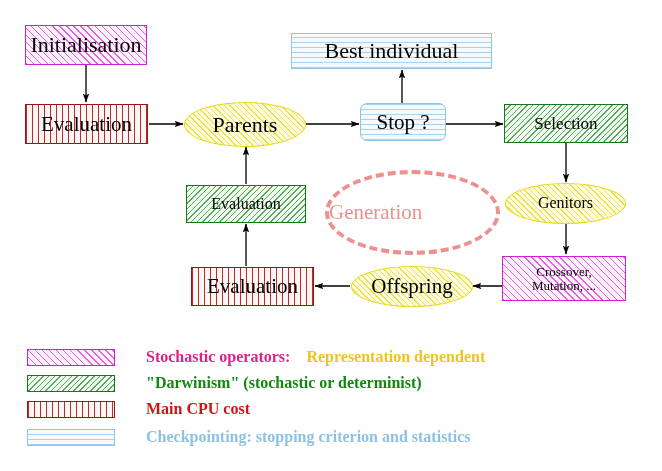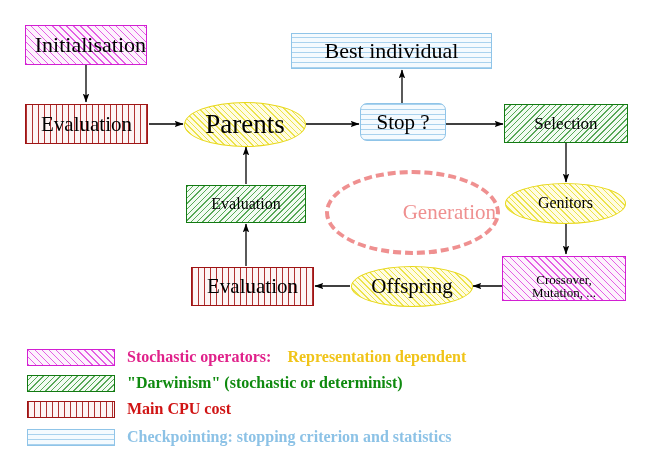--- a/index.html
+++ b/index.html
@@ -21,21 +21,20 @@
     line-height:1.05;
     z-index:3;
   }
 
   
   .fill-magenta{
     border:1.5px solid #d21fd2;
     background-color:#fdf2fd;
     background-image:repeating-linear-gradient(45deg,
         #e45fe4 0px,#e45fe4 1px,rgba(0,0,0,0) 1px,rgba(0,0,0,0) 5px);
-    justify-content:flex-end;
   }
   .fill-green{
     border:1.5px solid #127a12;
     background-color:#f2fbf2;
     background-image:repeating-linear-gradient(-45deg,
         #57a857 0px,#57a857 1px,rgba(0,0,0,0) 1px,rgba(0,0,0,0) 4px);
   }
   .fill-red{
     border:1.5px solid #9e1414;
     background-color:#fdf4f4;
@@ -57,30 +56,30 @@
   }
 
   .ellipse{border-radius:50%;}
   .rounded{border-radius:7px;}
 
   .gen-ellipse{
     position:absolute;
     border:4px dashed #ef9090;
     border-radius:50%;
     background:transparent;
-    display:flex;align-items:center;justify-content:flex-end;
+    display:flex;align-items:center;justify-content:flex-start;
     color:#ef9090;
     z-index:2;
   }
 
   
   .legend{position:absolute;left:0;top:336px;width:662px;height:135px;}
   .legend-row{position:absolute;left:27px;height:26px;display:flex;align-items:center;}
   .swatch{width:88px;height:17px;box-sizing:border-box;flex:none;}
-  .legend-text{margin-left:12px;white-space:nowrap;font-size:16px;font-weight:bold;}
+  .legend-text{margin-left:31px;white-space:nowrap;font-size:16px;font-weight:bold;}
   .lt-magenta{color:#e0218a;}
   .lt-gold{color:#f0c419;}
   .lt-green{color:#0f8a0f;}
   .lt-red{color:#d01414;}
   .lt-blue{color:#8cc2e6;}
   .spacer{display:inline-block;width:14px;}
 </style>
 </head>
 <body>
 
@@ -117,21 +116,21 @@
 </svg>
 
 <div class="node fill-magenta" style="left:25px;top:25px;width:122px;height:40px;font-size:22px;">
   <span>Initialisation</span>
 </div>
 
 <div class="node fill-red" style="left:25px;top:104px;width:123px;height:40px;font-size:21px;">
   <span>Evaluation</span>
 </div>
 
-<div class="node fill-yellow ellipse" style="left:184px;top:102px;width:122px;height:45px;font-size:27px;">
+<div class="node fill-yellow ellipse" style="left:184px;top:102px;width:122px;height:45px;font-size:22px;">
   <span>Parents</span>
 </div>
 
 <div class="node fill-blue" style="left:291px;top:33px;width:201px;height:36px;font-size:22px;">
   <span>Best individual</span>
 </div>
 
 <div class="node fill-blue rounded" style="left:360px;top:103px;width:86px;height:38px;font-size:21px;">
   <span>Stop ?</span>
 </div>

